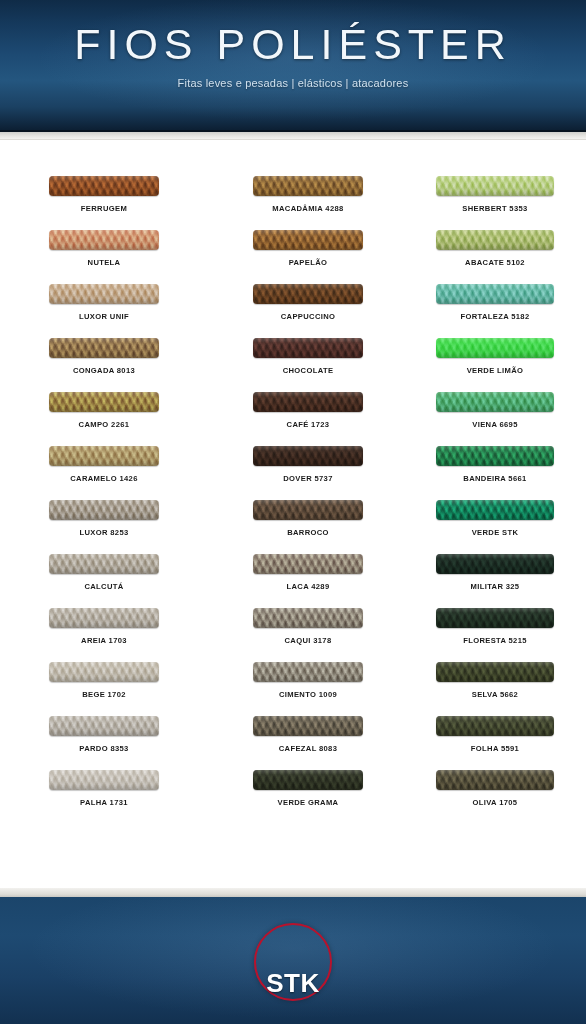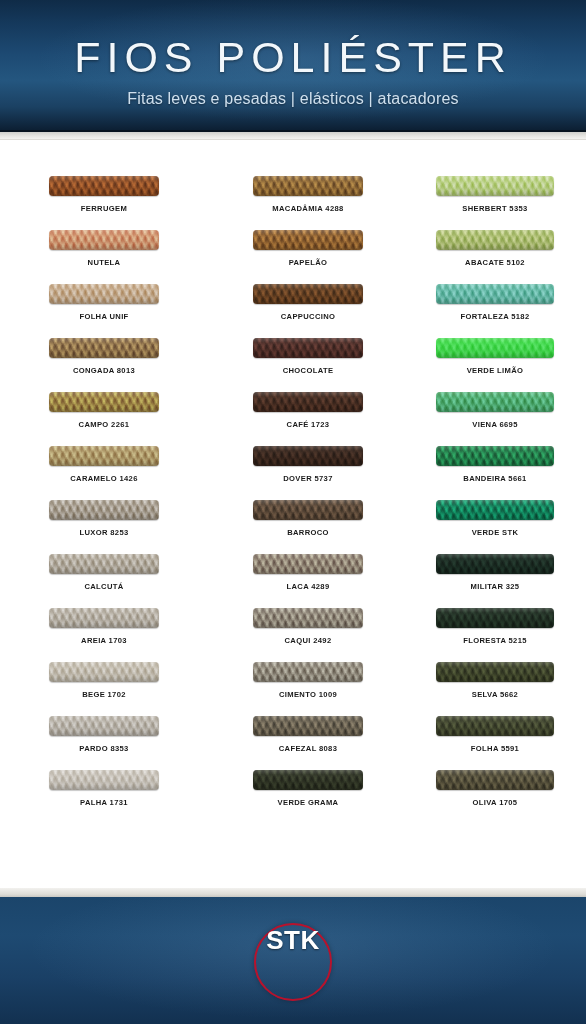--- a/index.html
+++ b/index.html
@@ -42,34 +42,34 @@
     left: 0; right: 0; top: 0; bottom: 0;
     background: radial-gradient(ellipse at 50% 45%,
                 rgba(120,175,215,0.18) 0%,
                 rgba(120,175,215,0.0) 62%);
     pointer-events: none;
   }
   .header-inner {
     position: relative;
     z-index: 2;
     text-align: center;
-    padding-top: 36px;
+    padding-top: 23px;
   }
   .brand-title {
     font-size: 43px;
     letter-spacing: 6px;
     color: #f2f7fb;
     font-weight: 300;
     line-height: 1.0;
     text-shadow: 0 1px 3px rgba(0,0,0,0.45);
     white-space: nowrap;
   }
   .brand-sub {
     margin-top: 11px;
-    font-size: 16px;
+    font-size: 11px;
     color: #cfe0ee;
     font-weight: 400;
     letter-spacing: 0.2px;
     text-shadow: 0 1px 2px rgba(0,0,0,0.4);
     white-space: nowrap;
   }
   .header-rule {
     height: 7px;
     background: linear-gradient(180deg, #cfcfcb 0%, #e6e5e1 55%, #f4f3f0 100%);
     border-bottom: 1px solid #dedcd7;
@@ -191,21 +191,21 @@
     align-items: center;
     justify-content: center;
     z-index: 3;
   }
   .logo-circle {
     width: 74px;
     height: 74px;
     border-radius: 50%;
     border: 2.5px solid #b8122c;
     display: flex;
-    align-items: flex-start;
+    align-items: flex-end;
     justify-content: center;
     box-shadow: 0 0 5px rgba(0,0,0,0.28);
   }
   .logo-text {
     font-size: 26px;
     font-weight: bold;
     color: #ffffff;
     letter-spacing: 0.5px;
     text-shadow: 0 1px 2px rgba(0,0,0,0.5);
   }
@@ -238,21 +238,21 @@
               <div class="weave"></div>
               <div class="shade"></div>
             </div>
             <div class="swatch-label">NUTELA</div>
           </div>
           <div class="swatch-cell">
             <div class="swatch" style="background-color: rgb(196, 168, 136);">
               <div class="weave"></div>
               <div class="shade"></div>
             </div>
-            <div class="swatch-label">FOLHA UNIF</div>
+            <div class="swatch-label">LUXOR UNIF</div>
           </div>
           <div class="swatch-cell">
             <div class="swatch" style="background-color: rgb(141, 111, 71);">
               <div class="weave"></div>
               <div class="shade"></div>
             </div>
             <div class="swatch-label">CONGADA 8013</div>
           </div>
           <div class="swatch-cell">
             <div class="swatch" style="background-color: rgb(155, 128, 66);">
@@ -366,21 +366,21 @@
               <div class="weave"></div>
               <div class="shade"></div>
             </div>
             <div class="swatch-label">LACA 4289</div>
           </div>
           <div class="swatch-cell">
             <div class="swatch" style="background-color: rgb(139, 130, 116);">
               <div class="weave"></div>
               <div class="shade"></div>
             </div>
-            <div class="swatch-label">CAQUI 2492</div>
+            <div class="swatch-label">CAQUI 3178</div>
           </div>
           <div class="swatch-cell">
             <div class="swatch" style="background-color: rgb(140, 133, 119);">
               <div class="weave"></div>
               <div class="shade"></div>
             </div>
             <div class="swatch-label">CIMENTO 1009</div>
           </div>
           <div class="swatch-cell">
             <div class="swatch" style="background-color: rgb(100, 92, 76);">

